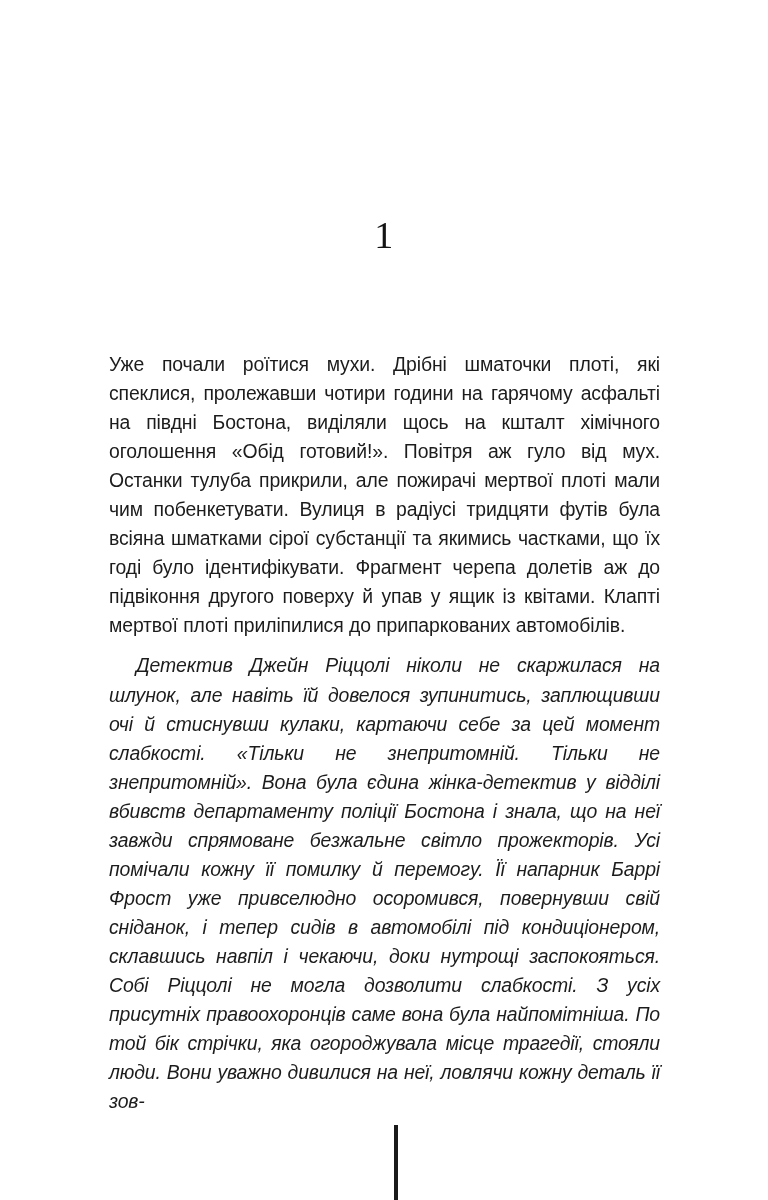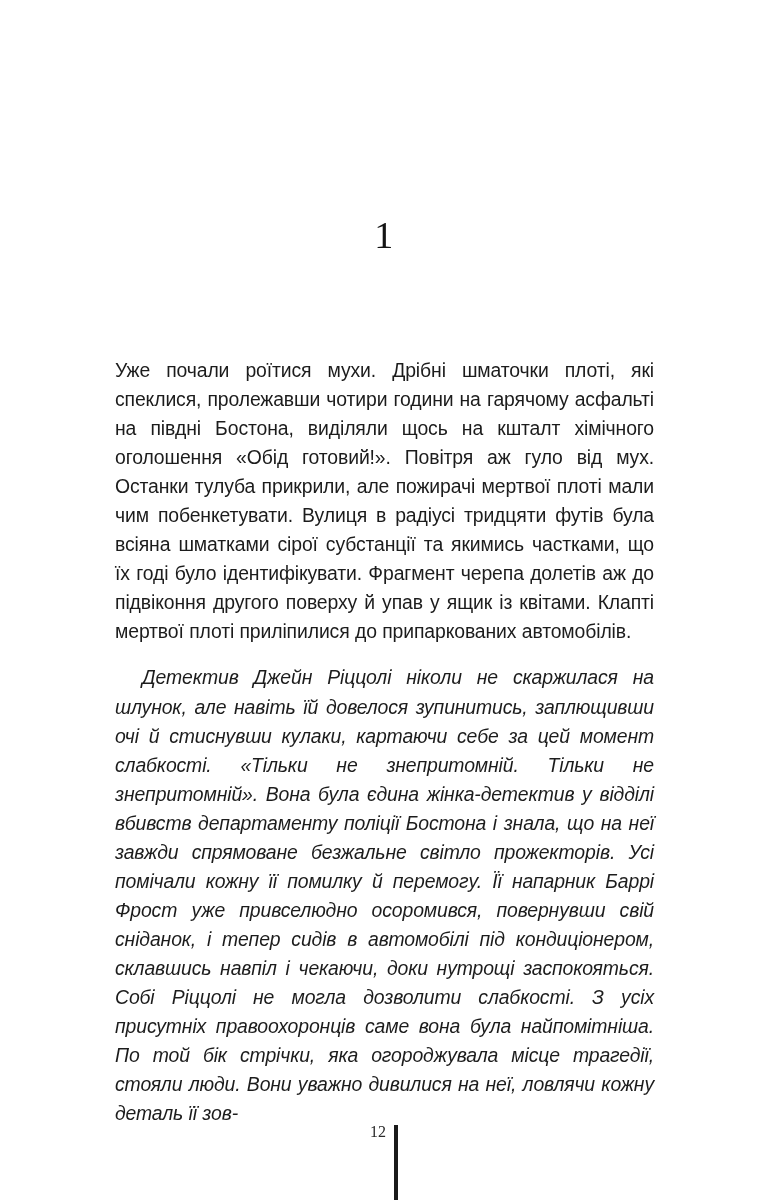--- a/index.html
+++ b/index.html
@@ -41,21 +41,21 @@
 
   
   .text-column {
     position: absolute;
     top: 339px;
     left: 98px;
     width: 573px;
   }
 
   .body-paragraph {
-    margin: 17px;
+    margin: 11px;
     font-family: "Liberation Sans", sans-serif;
     font-size: 19.4px;
     line-height: 29.05px;
     font-weight: 400;
     color: #1c1c1c;
     text-align: justify;
     text-justify: inter-word;
     hyphens: manual;
     letter-spacing: -0.12px;
     word-spacing: 0.1px;
@@ -99,17 +99,16 @@
 <div class="page">
 
   <div class="chapter-number">1</div>
 
   <div class="text-column">
     <p class="body-paragraph">Уже почали роїтися мухи. Дрібні шматочки плоті, які спеклися, пролежавши чотири години на гарячому асфальті на півдні Бостона, виділяли щось на кшталт хімічного оголошення «Обід готовий!». Повітря аж гуло від мух. Останки тулуба прикрили, але пожирачі мертвої плоті мали чим побенкетувати. Вулиця в радіусі тридцяти футів була всіяна шматками сірої субстанції та якимись частками, що їх годі було ідентифікувати. Фрагмент черепа долетів аж до підвіконня другого поверху й упав у ящик із квітами. Клапті мертвої плоті приліпилися до припаркованих автомобілів.</p>
     <p class="body-paragraph indented">Детектив Джейн Ріццолі ніколи не скаржилася на шлунок, але навіть їй довелося зупинитись, заплющивши очі й стиснувши кулаки, картаючи себе за цей момент слабкості. «Тільки не знепритомній. Тільки не знепритомній». Вона була єдина жінка-детектив у відділі вбивств департаменту поліції Бостона і знала, що на неї завжди спрямоване безжальне світло прожекторів. Усі помічали кожну її помилку й перемогу. Її напарник Баррі Фрост уже привселюдно осоромився, повернувши свій сніданок, і тепер сидів в автомобілі під кондиціонером, склавшись навпіл і чекаючи, доки нутрощі заспокояться. Собі Ріццолі не могла дозволити слабкості. З усіх присутніх правоохоронців саме вона була найпомітніша. По той бік стрічки, яка огороджувала місце трагедії, стояли люди. Вони уважно дивилися на неї, ловлячи кожну деталь її зов-</p>
   </div>
 
   <div class="footer">
-    <div class="page-number">12</div>
     <div class="footer-rule"></div>
   </div>
 
 </div>
 
 </body></html>

